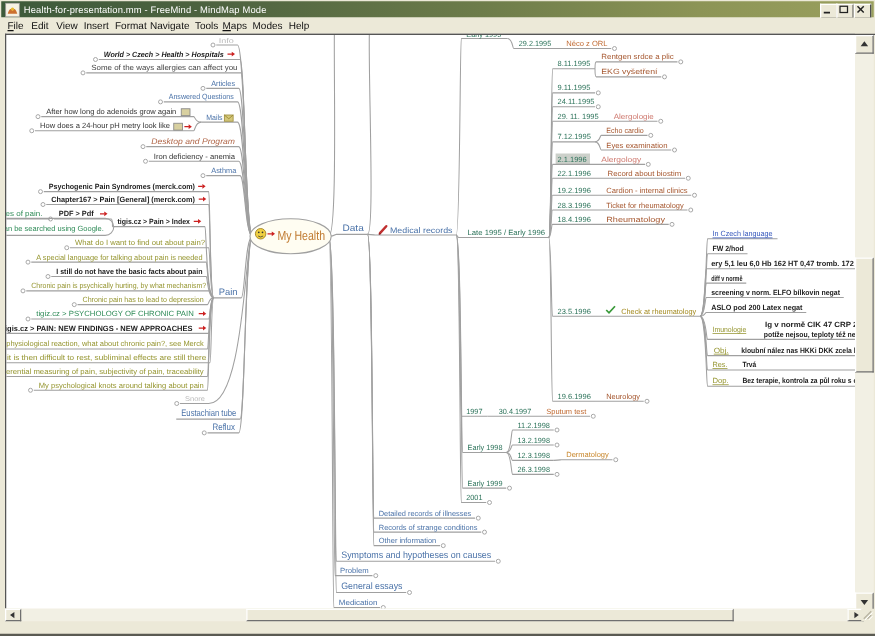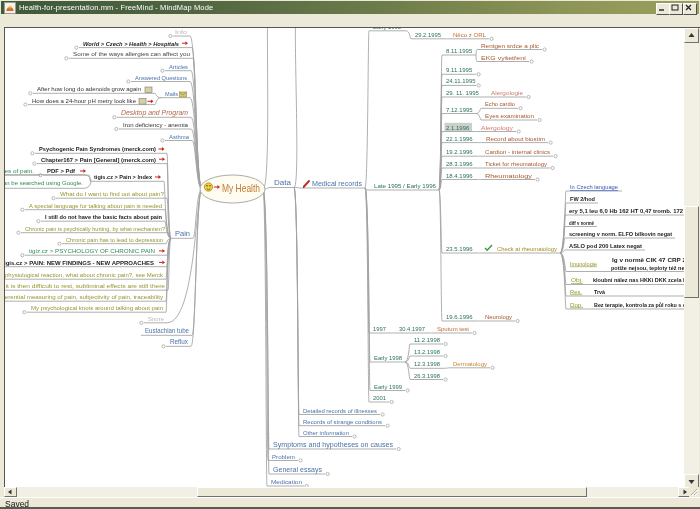--- a/index.html
+++ b/index.html
@@ -43,20 +43,32 @@
         <svg width="10" height="8">
           <rect x="2" y="1" width="6" height="5" fill="none" stroke="#222" stroke-width="1"></rect>
         </svg>
       </div>
     <div class="wbtn" style="left:682px">
         <svg width="10" height="8">
           <path d="M 2,1 L 7,6 M 7,1 L 2,6" stroke="#222" stroke-width="1.2"></path>
         </svg>
       </div>
   </div>
+  <div id="menu">
+      <span style="position:absolute;left:6px;top:1.5px"><u>F</u>ile</span>
+      <span style="position:absolute;left:25px;top:1.5px">Edit</span>
+      <span style="position:absolute;left:45px;top:1.5px">View</span>
+      <span style="position:absolute;left:67px;top:1.5px">Insert</span>
+      <span style="position:absolute;left:92px;top:1.5px">Format</span>
+      <span style="position:absolute;left:120px;top:1.5px">Navigate</span>
+      <span style="position:absolute;left:156px;top:1.5px">Tools</span>
+      <span style="position:absolute;left:178px;top:1.5px"><u>M</u>aps</span>
+      <span style="position:absolute;left:202px;top:1.5px">Modes</span>
+      <span style="position:absolute;left:231px;top:1.5px">Help</span>
+    </div>
   <div style="position:absolute;left:4px;top:27px;width:696px;height:1px;background:#555"></div>
   <div id="mapw">
     <svg width="679" height="459" viewBox="5 28 679 459">
       <path d="M 263,189 C 270,189 267,60 267.5,26" class="e"></path>
         <path d="M 294,187.5 C 300,187.5 294.5,60 295.5,26" class="e"></path>
         <path d="M 202,189 C 196,189 196,36 190,36 L 173,36" class="e"></path>
         <circle cx="170.4" cy="36" r="1.6" class="c"></circle>
         <text x="175" y="34" font-size="5.5" fill="#b8b8b8" textLength="12" lengthAdjust="spacingAndGlyphs">Info</text>
         <path d="M 202,189 C 196,189 196,47.6 192,47.6 L 79,47.6" class="e"></path>
         <circle cx="76.4" cy="47.6" r="1.6" class="c"></circle>
@@ -349,16 +361,13 @@
         <path d="M 4.5,1.5 L 4.5,6.5 L 8,4 Z" fill="#333"></path>
       </svg>
     </div>
   <div class="thumb" style="left:197px;top:487px;width:388px;height:8px"></div>
   <div style="position:absolute;left:689px;top:487px;width:11px;height:10px;background:#ece9d8">
     <svg width="11" height="10">
         <path d="M 8,2 L 2,8 M 8,5 L 5,8" stroke="#b8b4a2" stroke-width="1"></path>
         <path d="M 9,3 L 3,9 M 9,6 L 6,9" stroke="#fff" stroke-width="0.8"></path>
       </svg>
     </div>
-  <div id="status">
-      <span style="position:absolute;left:5px;top:1px">Saved</span>
-    </div>
   <div style="position:absolute;left:0;top:507px;width:700px;height:2px;background:#5a5a52"></div>
 </div>
 </body></html>

